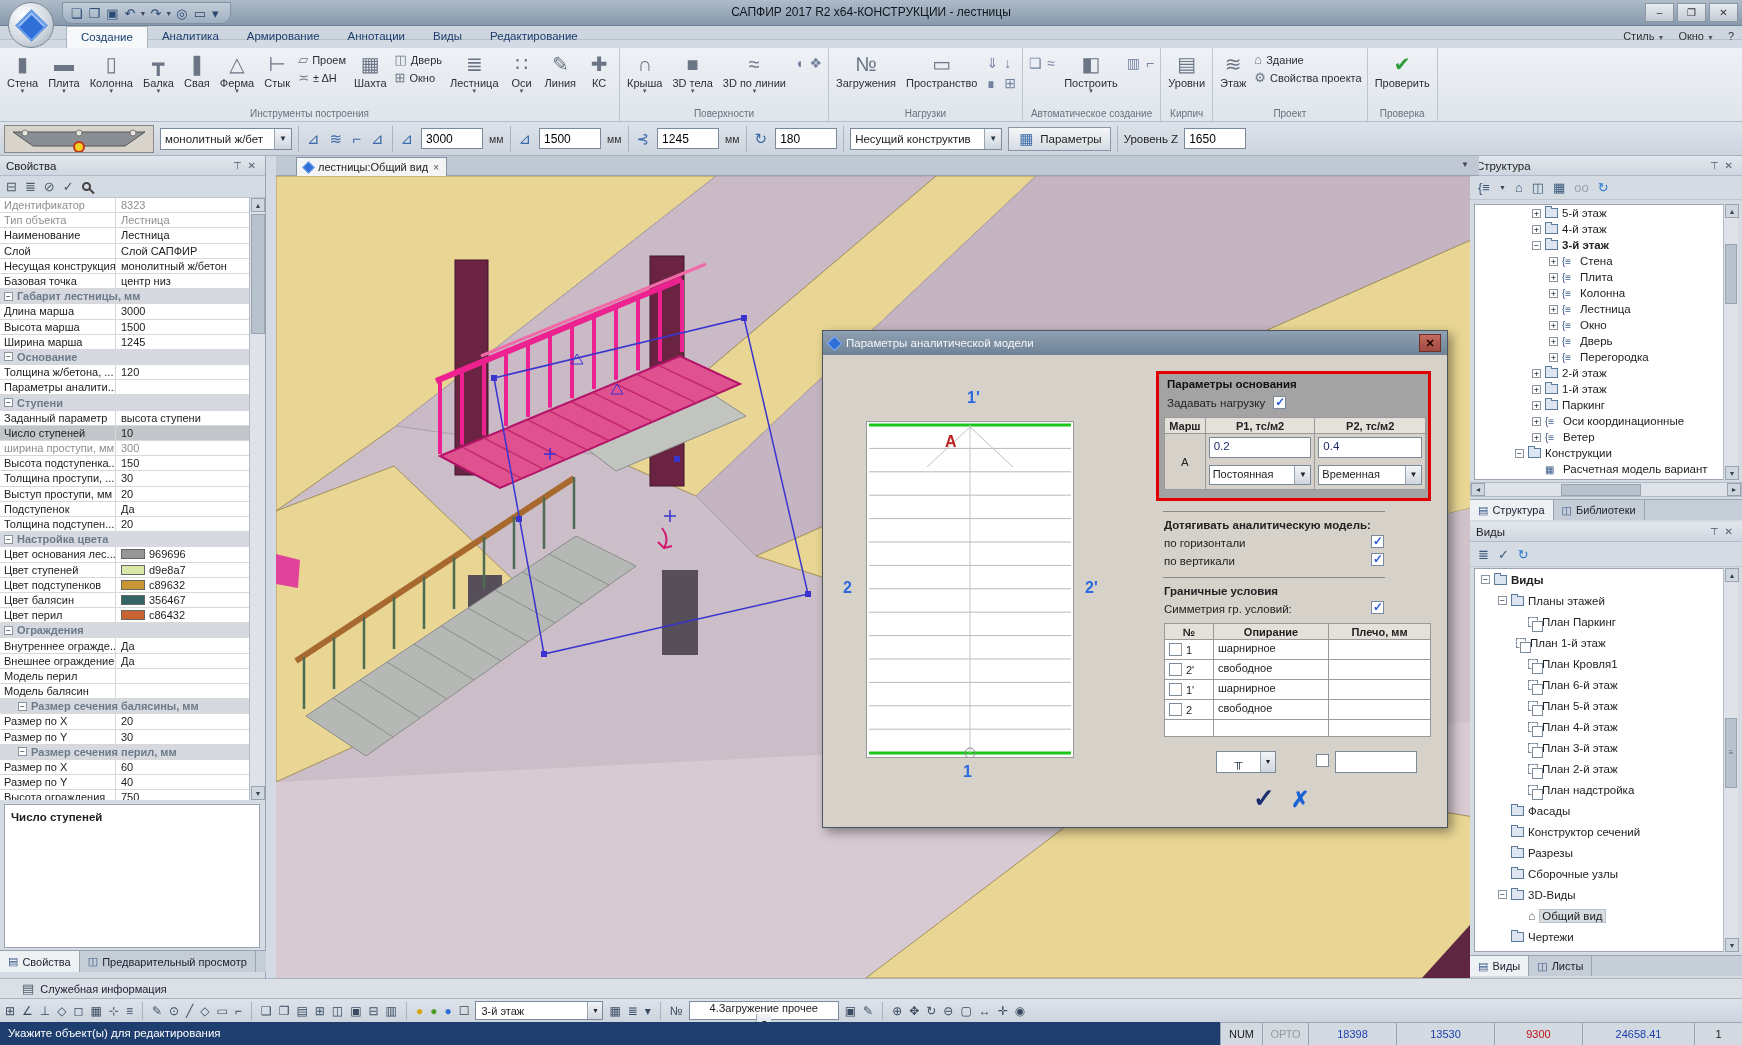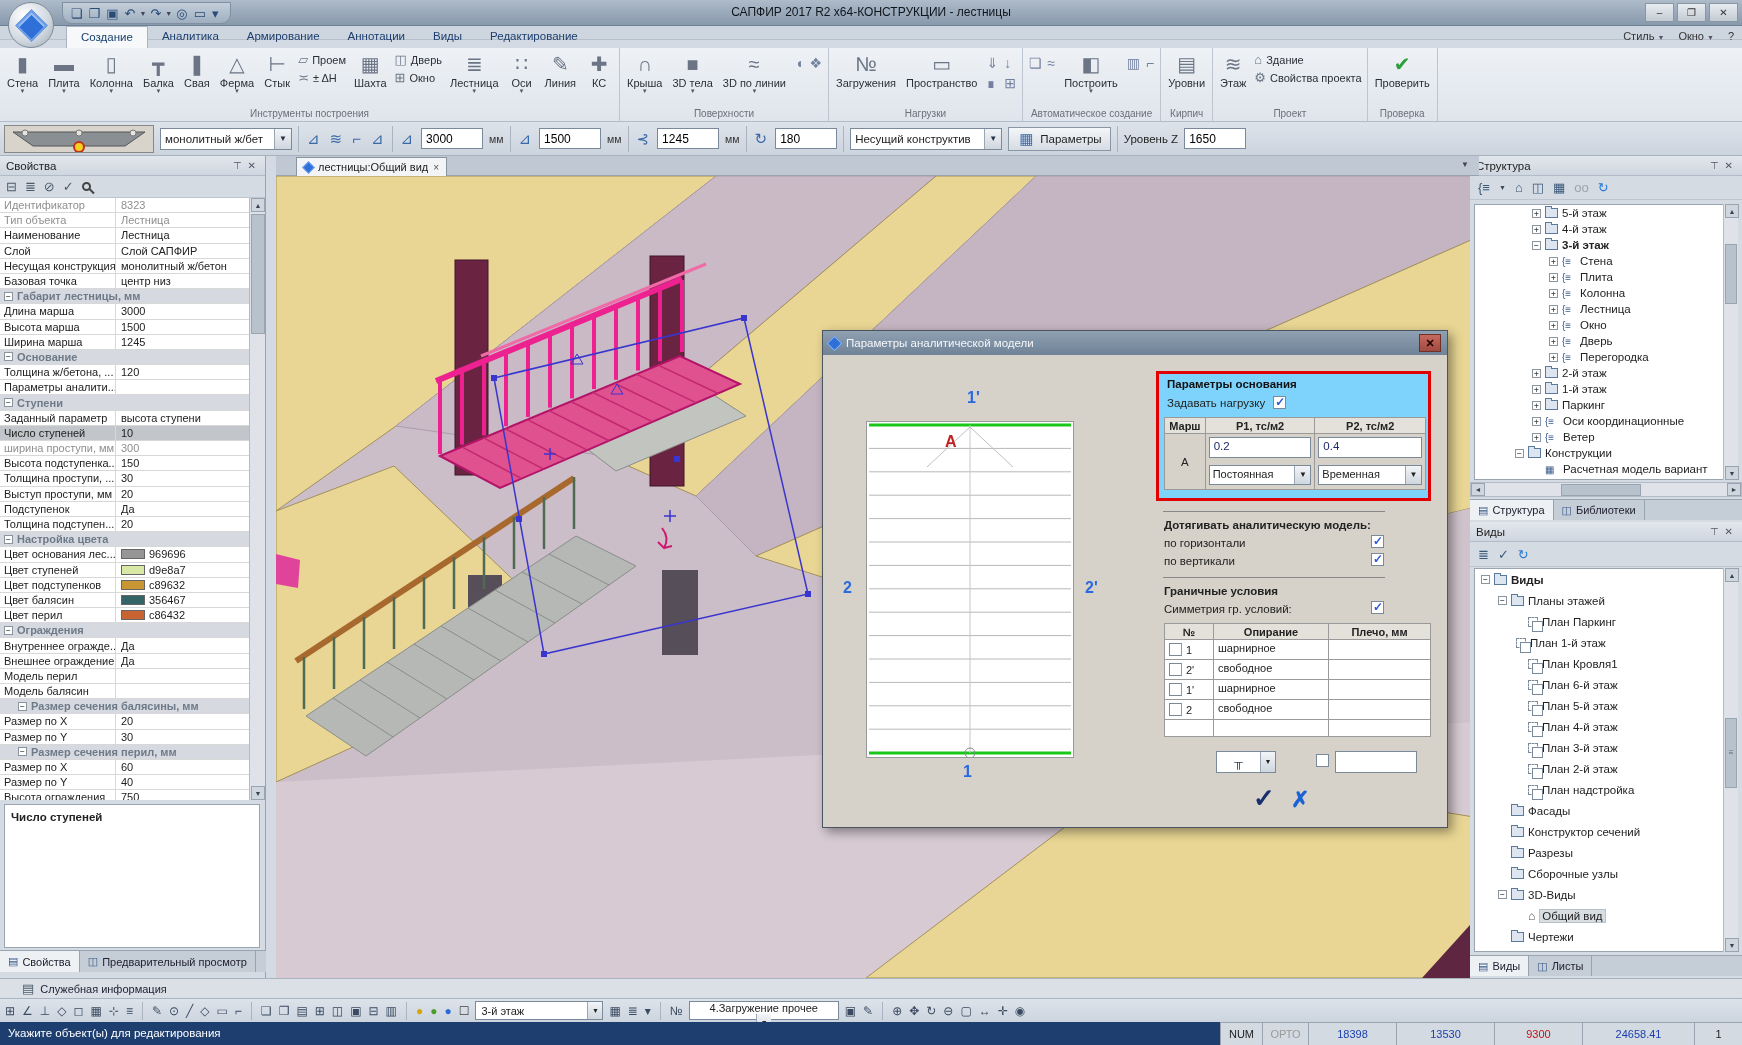--- a/index.html
+++ b/index.html
@@ -111,21 +111,21 @@
   .dialog { position:absolute; left:546px; top:174px; width:626px; height:498px; background:#d6d2ca;
     border:1px solid #4a5560; box-shadow:4px 4px 10px rgba(0,0,0,.4); z-index:10; }
   .dlg-title { height:24px; background:linear-gradient(#8fa0b2,#6f8296); display:flex; align-items:center; padding:0 6px; }
   .dlg-title .t { color:#f4f7fa; font-size:11.5px; margin-left:6px; flex:1; }
   .dlg-gem { width:11px; height:11px; background:#2f6fd8; transform:rotate(45deg); border:1px solid #8ab0ee; }
   .dlg-x { width:22px; height:18px; background:linear-gradient(#c66a5e,#a04a40); border:1px solid #6e3028;
     color:#200; text-align:center; line-height:16px; font-size:11px; font-weight:bold; }
   .diag { position:absolute; left:43px; top:90px; width:208px; height:337px; background:#fff; border:1px solid #999; }
   .dlbl { position:absolute; font-size:16px; color:#2a6ade; font-weight:bold; font-family:"Liberation Sans",sans-serif;}
   .dlbl.red { color:#c02020; }
-  .redbox { position:absolute; left:333px; top:40px; width:275px; height:130px; border:3px solid #e00000; background:#7dd3fc; padding:4px 8px; }
+  .redbox { position:absolute; left:333px; top:40px; width:275px; height:130px; border:3px solid #e00000; background:#a3a3a3; padding:4px 8px; }
   .sec-title { font-weight:bold; font-size:11.5px; color:#111; }
   .cb { width:13px; height:13px; background:#fff; border:1px solid #7a8a9a; display:inline-block; position:relative; }
   .cb.on::after { content:"✓"; position:absolute; left:1px; top:-2px; color:#2a5ad8; font-size:12px; font-weight:bold;}
   .ftable { position:absolute; left:5px; top:43px; right:2px; }
   .ftable .hdr { display:flex; background:#e4e1da; border:1px solid #9a9a9a; font-weight:bold; height:17px; align-items:center; }
   .ftable .hdr span { text-align:center; border-right:1px solid #9a9a9a; height:100%; line-height:16px;}
   .frow { display:flex; border:1px solid #9a9a9a; border-top:none; height:56px; }
   .fmarch { width:42px; border-right:1px solid #9a9a9a; display:flex; align-items:center; justify-content:center; font-size:11.5px;}
   .fcol { width:113px; border-right:1px solid #9a9a9a; padding:3px; display:flex; flex-direction:column; gap:7px;}
   .finp { height:21px; background:#fff; border:1px solid #7a8a9a; font-size:11.5px; color:#1a2a6a; padding:2px 4px;}

